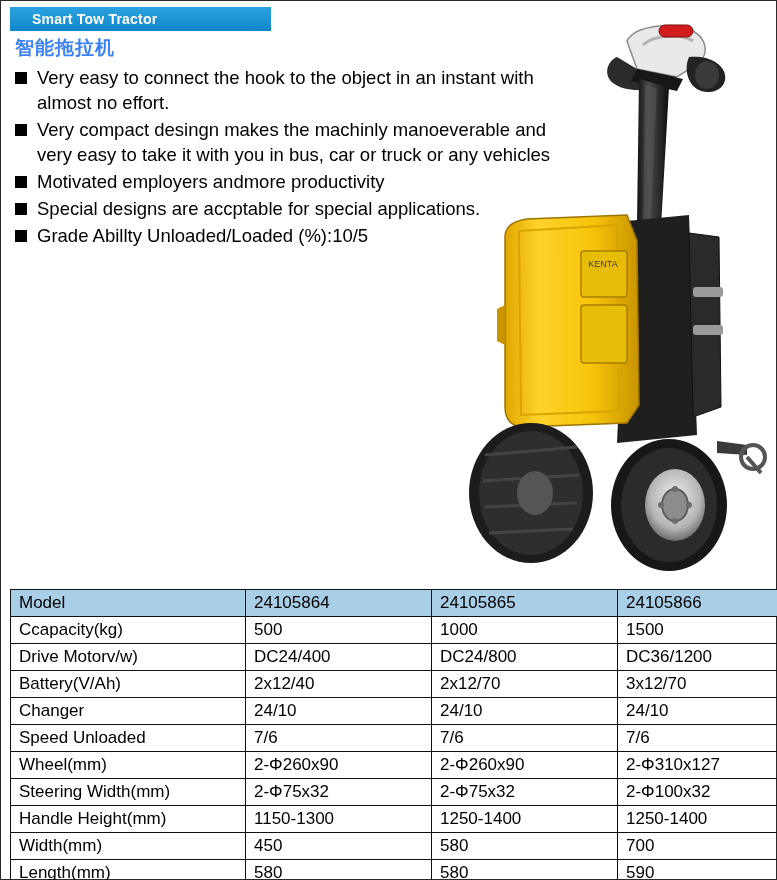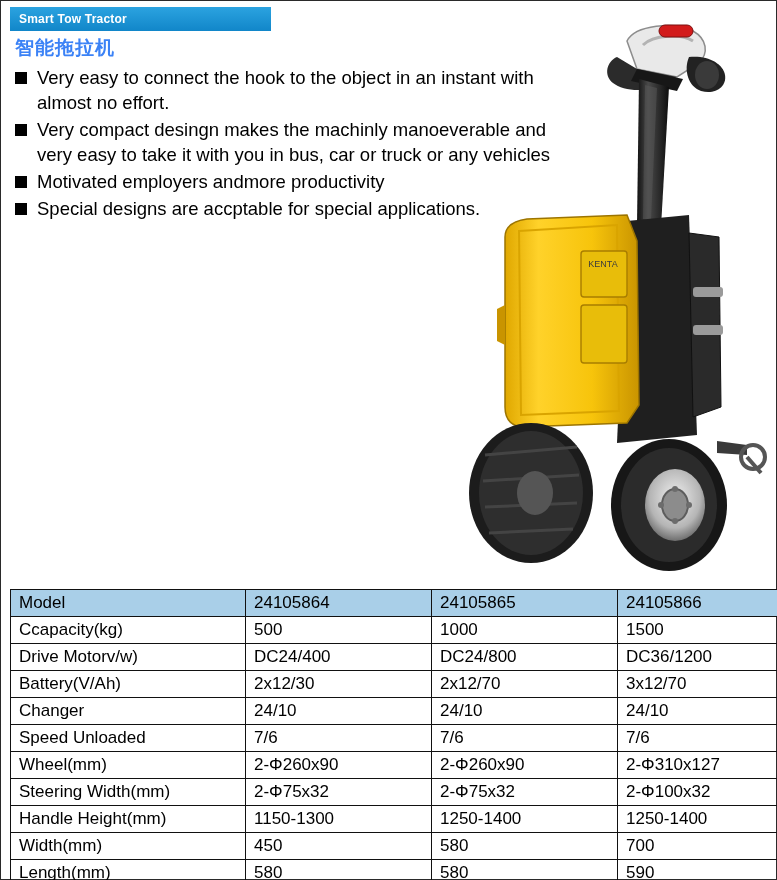--- a/index.html
+++ b/index.html
@@ -31,23 +31,23 @@
     top: 6px;
     width: 261px;
     height: 24px;
     background: #1a95d6;
     background: linear-gradient(to bottom, #2ba3e0 0%, #1186c9 100%);
     display: flex;
     align-items: center;
   }
   .title-bar .title-text {
     color: #ffffff;
-    font-size: 12px;
+    font-size: 14px;
     font-weight: bold;
-    padding-left: 9px;
+    padding-left: 22px;
     letter-spacing: 0.2px;
     white-space: nowrap;
   }
   .subtitle-cn {
     position: absolute;
     left: 14px;
     top: 34px;
     font-size: 19px;
     font-weight: bold;
     color: #3b82f6;
@@ -135,20 +135,24 @@
       <span class="marker"></span>
       <span class="btext">Very compact desingn makes the machinly manoeverable and very easy to take it with you in bus, car or truck or any vehicles</span>
     </div>
     <div class="bullet">
       <span class="marker"></span>
       <span class="btext">Motivated employers andmore productivity</span>
     </div>
     <div class="bullet">
       <span class="marker"></span>
       <span class="btext">Special designs are accptable for special applications.</span>
+    </div>
+    <div class="bullet">
+      <span class="marker"></span>
+      <span class="btext">Grade Abillty Unloaded/Loaded (%):10/5</span>
     </div>
   </div>
 
   <div class="photo">
     <svg width="340" height="580" viewBox="0 0 340 580" xmlns="http://www.w3.org/2000/svg">
       <defs>
         <linearGradient id="yel" x1="0" y1="0" x2="1" y2="0">
           <stop offset="0%" stop-color="#e0a800"></stop>
           <stop offset="25%" stop-color="#ffd22a"></stop>
           <stop offset="65%" stop-color="#f7c40b"></stop>
@@ -246,21 +250,21 @@
         <td class="col-val">1500</td>
       </tr>
       <tr>
         <td class="col-label">Drive Motorv/w)</td>
         <td class="col-val">DC24/400</td>
         <td class="col-val">DC24/800</td>
         <td class="col-val">DC36/1200</td>
       </tr>
       <tr>
         <td class="col-label">Battery(V/Ah)</td>
-        <td class="col-val">2x12/30</td>
+        <td class="col-val">2x12/40</td>
         <td class="col-val">2x12/70</td>
         <td class="col-val">3x12/70</td>
       </tr>
       <tr>
         <td class="col-label">Changer</td>
         <td class="col-val">24/10</td>
         <td class="col-val">24/10</td>
         <td class="col-val">24/10</td>
       </tr>
       <tr>

